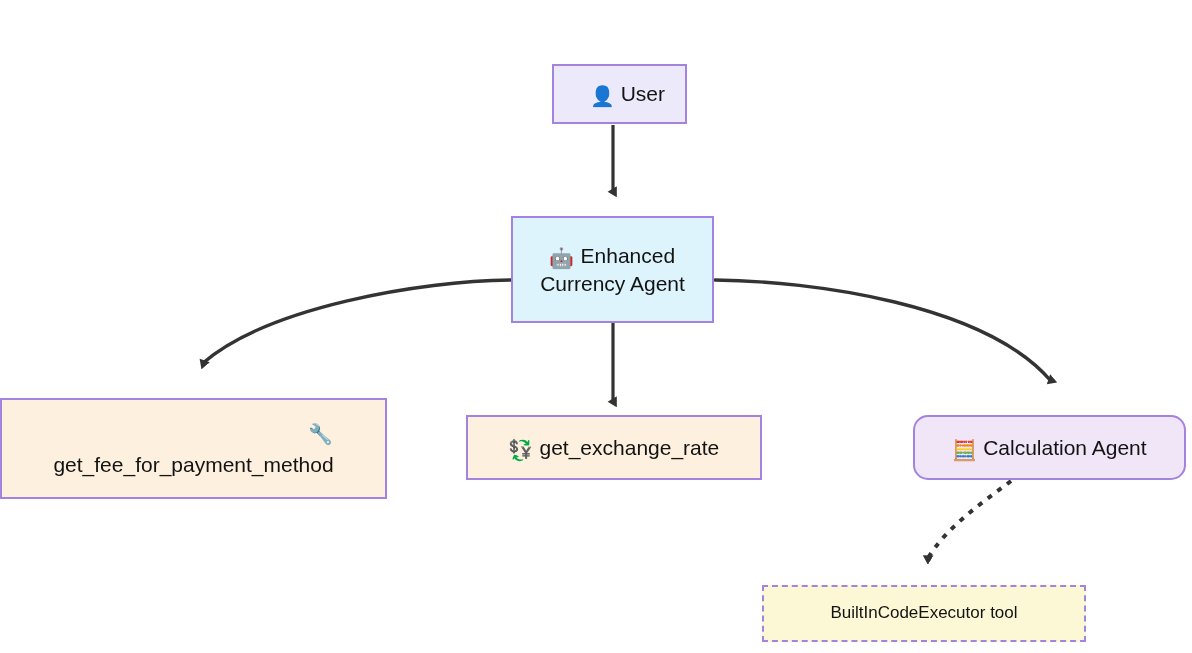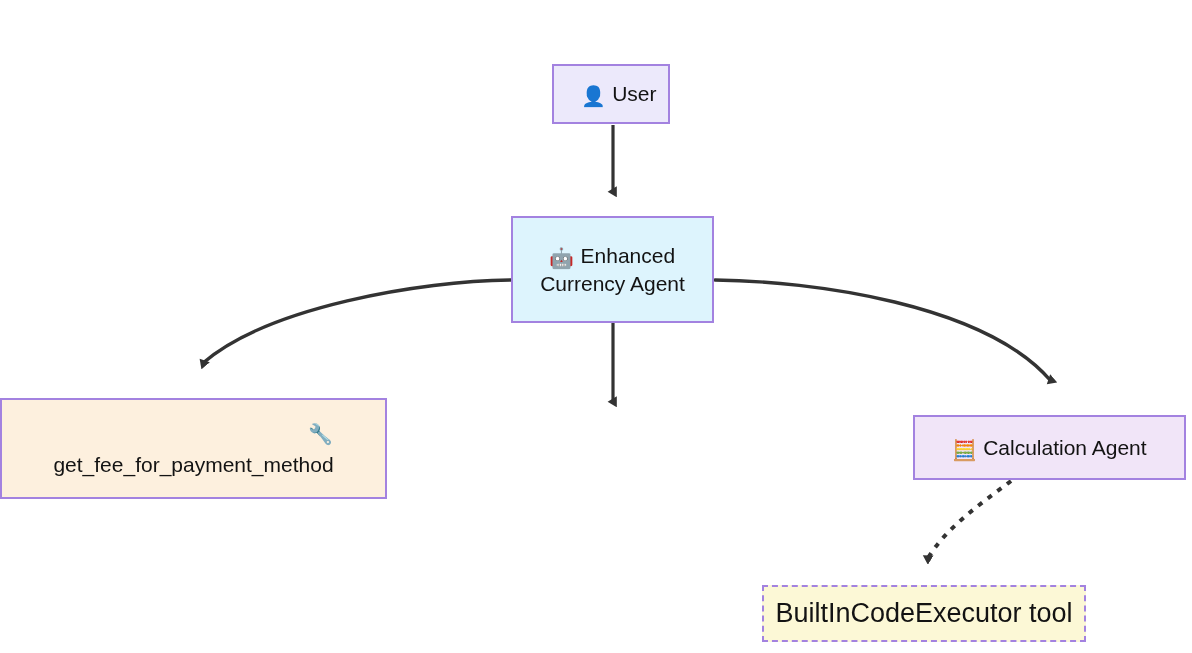--- a/index.html
+++ b/index.html
@@ -47,21 +47,21 @@
   }
   .emoji {
     font-family: "DejaVu Sans", sans-serif;
     font-size: 20px;
     line-height: 1;
     vertical-align: -2px;
   }
 
   
   #node-user {
-    left: 552px; top: 64px; width: 118px; height: 60px;
+    left: 552px; top: 64px; width: 135px; height: 60px;
     font-size: 21px;
     padding-left: 16px;
   }
   #node-agent {
     left: 511px; top: 205px; width: 203px; height: 107px;
     font-size: 21px;
     margin-top: 11px;
   }
   #node-fee {
     left: 0px; top: 398px; width: 387px; height: 101px;
@@ -71,21 +71,21 @@
   #node-rate {
     left: 466px; top: 415px; width: 296px; height: 65px;
     font-size: 21px;
   }
   #node-calc {
     left: 913px; top: 415px; width: 273px; height: 65px;
     font-size: 21px;
   }
   #node-executor {
     left: 762px; top: 585px; width: 324px; height: 57px;
-    font-size: 27px;
+    font-size: 17px;
     border-style: dashed;
     border-width: 2px;
   }
 </style>
 </head>
 <body style="background: rgb(255, 255, 255);">
 
 <div id="diagram-canvas">
 
   <svg id="edge-layer" viewBox="0 0 1192 653" width="1192" height="653" xmlns="http://www.w3.org/2000/svg">
@@ -116,22 +116,25 @@
   <div class="node" id="node-agent" style="background:#ddf4fd; border-color:#a382e0;">
     <span class="node-label"><span class="emoji">🤖</span> <span>Enhanced
 Currency Agent</span></span>
   </div>
 
   <div class="node" id="node-fee" style="background:#fdf0de; border-color:#a382e0;text-align:right;">
     <span class="node-label"><span class="emoji">🔧</span>
 <span>get_fee_for_payment_method</span></span>
   </div>
 
+  <div class="node" id="node-rate" style="background:#fdf0de; border-color:#a382e0;">
+    <span class="node-label"><span class="emoji">💱</span> <span>get_exchange_rate</span></span>
+  </div>
 
-  <div class="node" id="node-calc" style="background:#f1e5f8; border-color:#a382e0;">
+  <div class="node" id="node-calc" style="background:#f1e5f8; border-color:#a382e0;border-radius:15px;">
     <span class="node-label"><span class="emoji">🧮</span> <span>Calculation Agent</span></span>
   </div>
 
   <div class="node" id="node-executor" style="background:#fcf8d6; border-color:#a382e0;">
     <span class="node-label">BuiltInCodeExecutor tool</span>
   </div>
 
 </div>
 
 </body></html>

